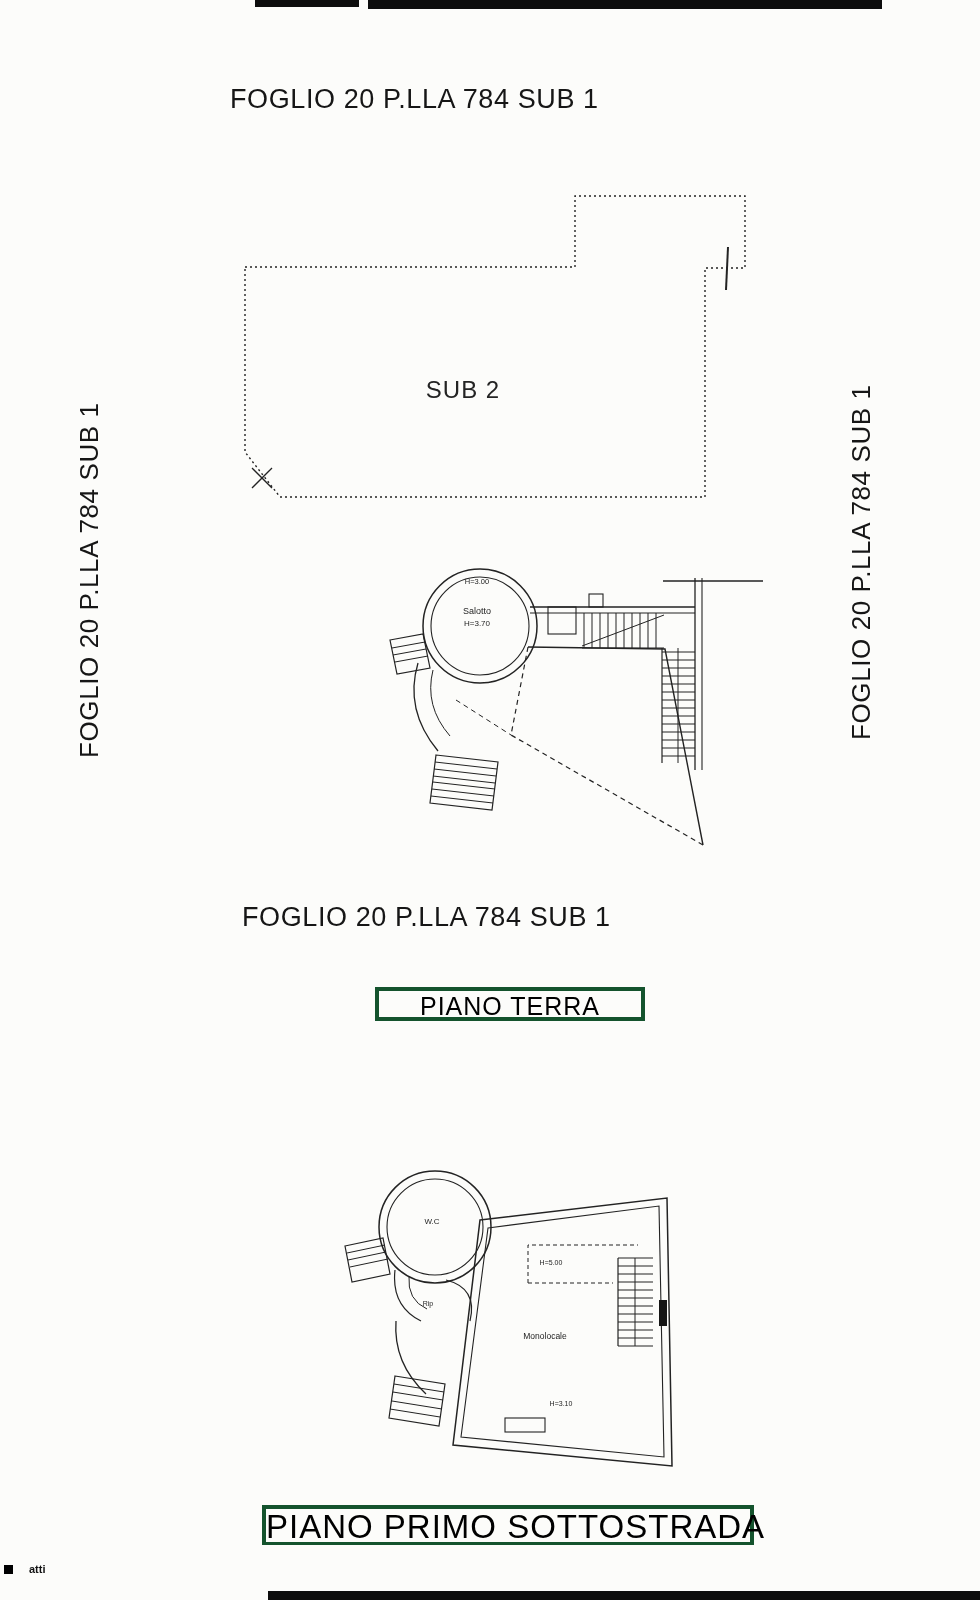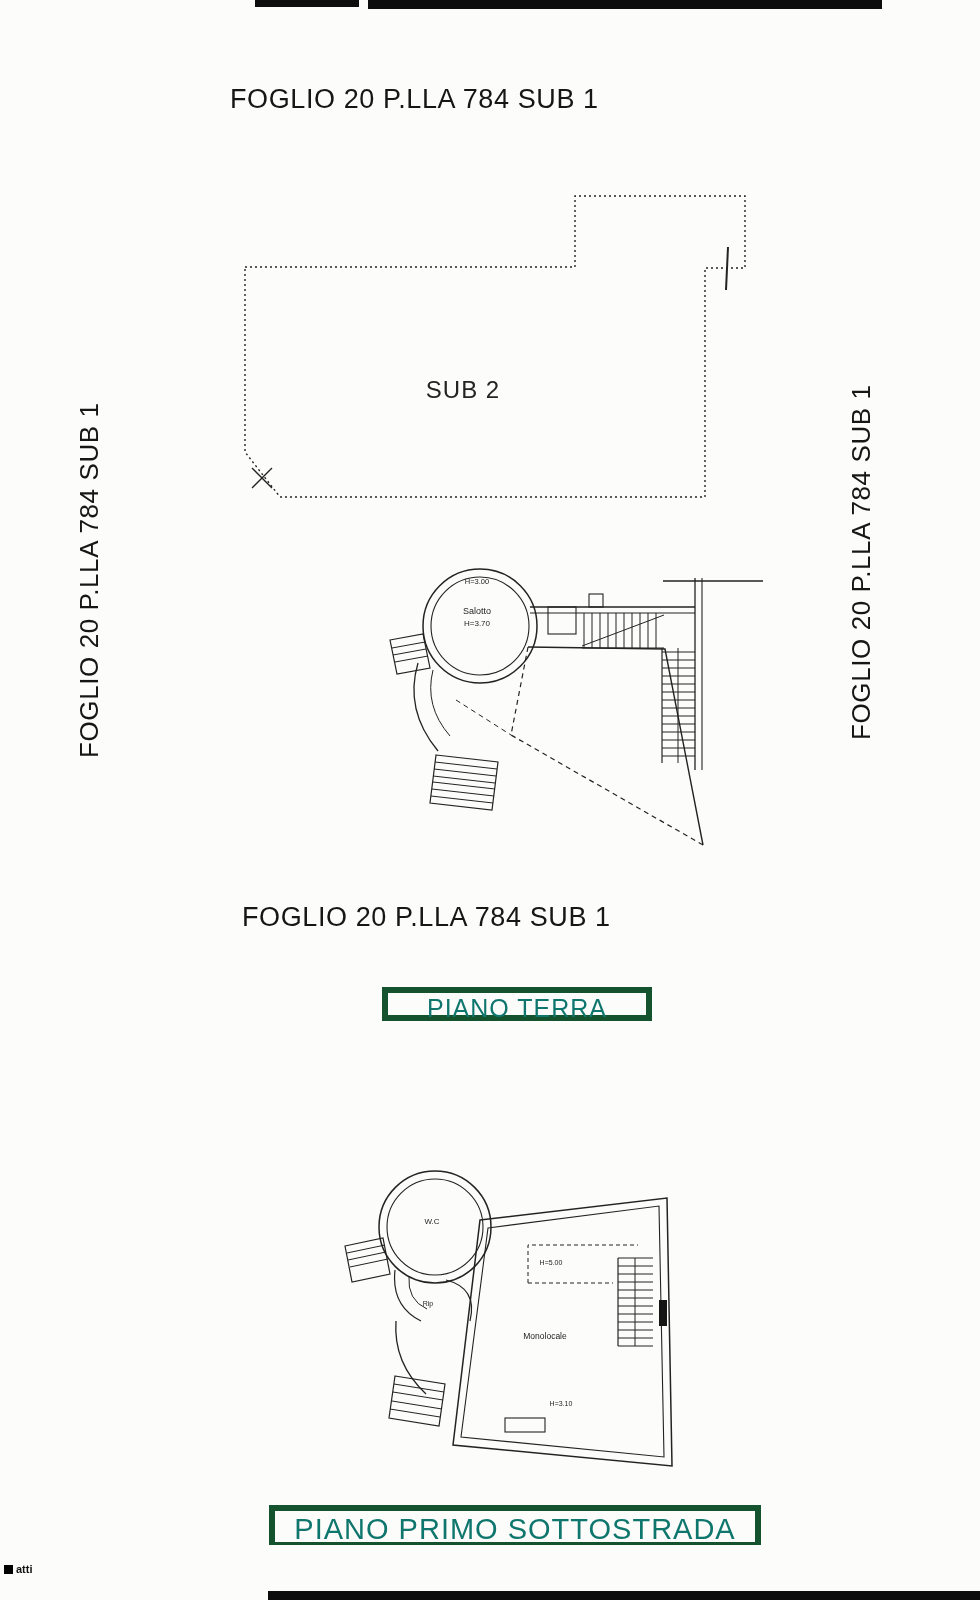--- a/index.html
+++ b/index.html
@@ -13,33 +13,33 @@
   .doc-title {
     position:absolute; font-size:27px; letter-spacing:0.6px;
     color:#161616; white-space:nowrap; font-weight:400;
   }
   .side-text {
     position:absolute; font-size:26px; letter-spacing:0.6px;
     white-space:nowrap; color:#161616;
     transform:rotate(-90deg); transform-origin:0 0;
   }
   .floor-box {
-    position:absolute; border:6px solid #14532d; background:transparent;
-    text-align:center; color:#0f766e; white-space:nowrap;margin-left:7px;
+    position:absolute; border:4px solid #14532d; background:transparent;
+    text-align:center; color:#000000; white-space:nowrap;
   }
   .floor-box.terra { left:375px; top:987px; width:270px; height:34px;
     font-size:25px; line-height:30px; letter-spacing:1px; }
   .floor-box.sotto { left:262px; top:1505px; width:492px; height:40px;
-    font-size:29px; line-height:36px; letter-spacing:1px; border-bottom-width:3px; }
+    font-size:33px; line-height:36px; letter-spacing:1px; border-bottom-width:3px; }
   svg.plan { position:absolute; }
   svg.plan text { font-family:"Liberation Sans", sans-serif; fill:#242424; }
   svg.plan .ink { stroke:#232323; fill:none; }
   .corner-note {
     position:absolute; left:4px; top:1563px; font-size:11px; font-weight:bold;
-    color:#111; display:flex; align-items:center; gap:3px;
+    color:#111; display:flex; align-items:center; gap:16px;
   }
   .blob { width:9px; height:9px; background:#000; display:inline-block; }
 </style>
 </head>
 <body>
 
 <div class="page">
 
   <div class="scan-bar" style="left:255px; top:0; width:104px; height:7px;"></div>
   <div class="scan-bar" style="left:368px; top:0; width:514px; height:9px;"></div>

